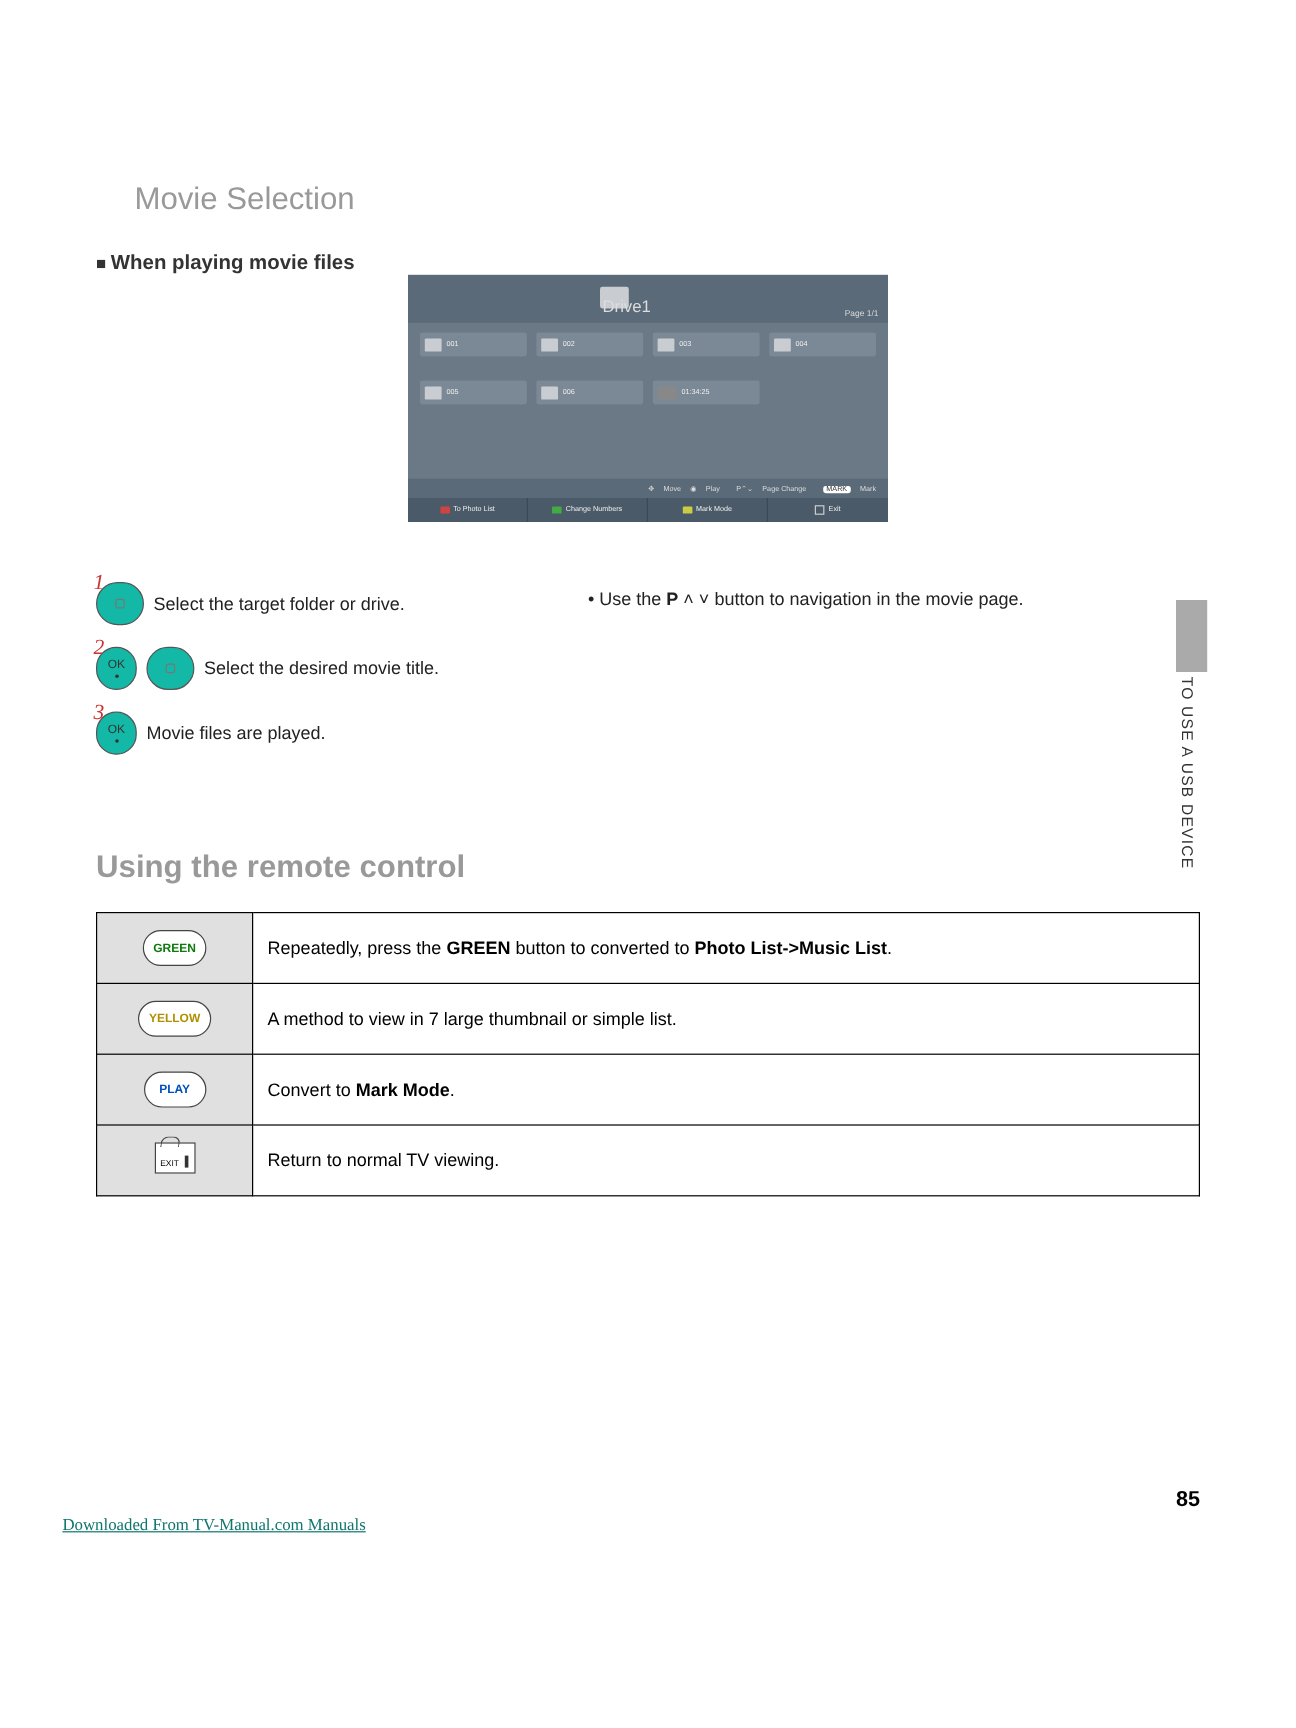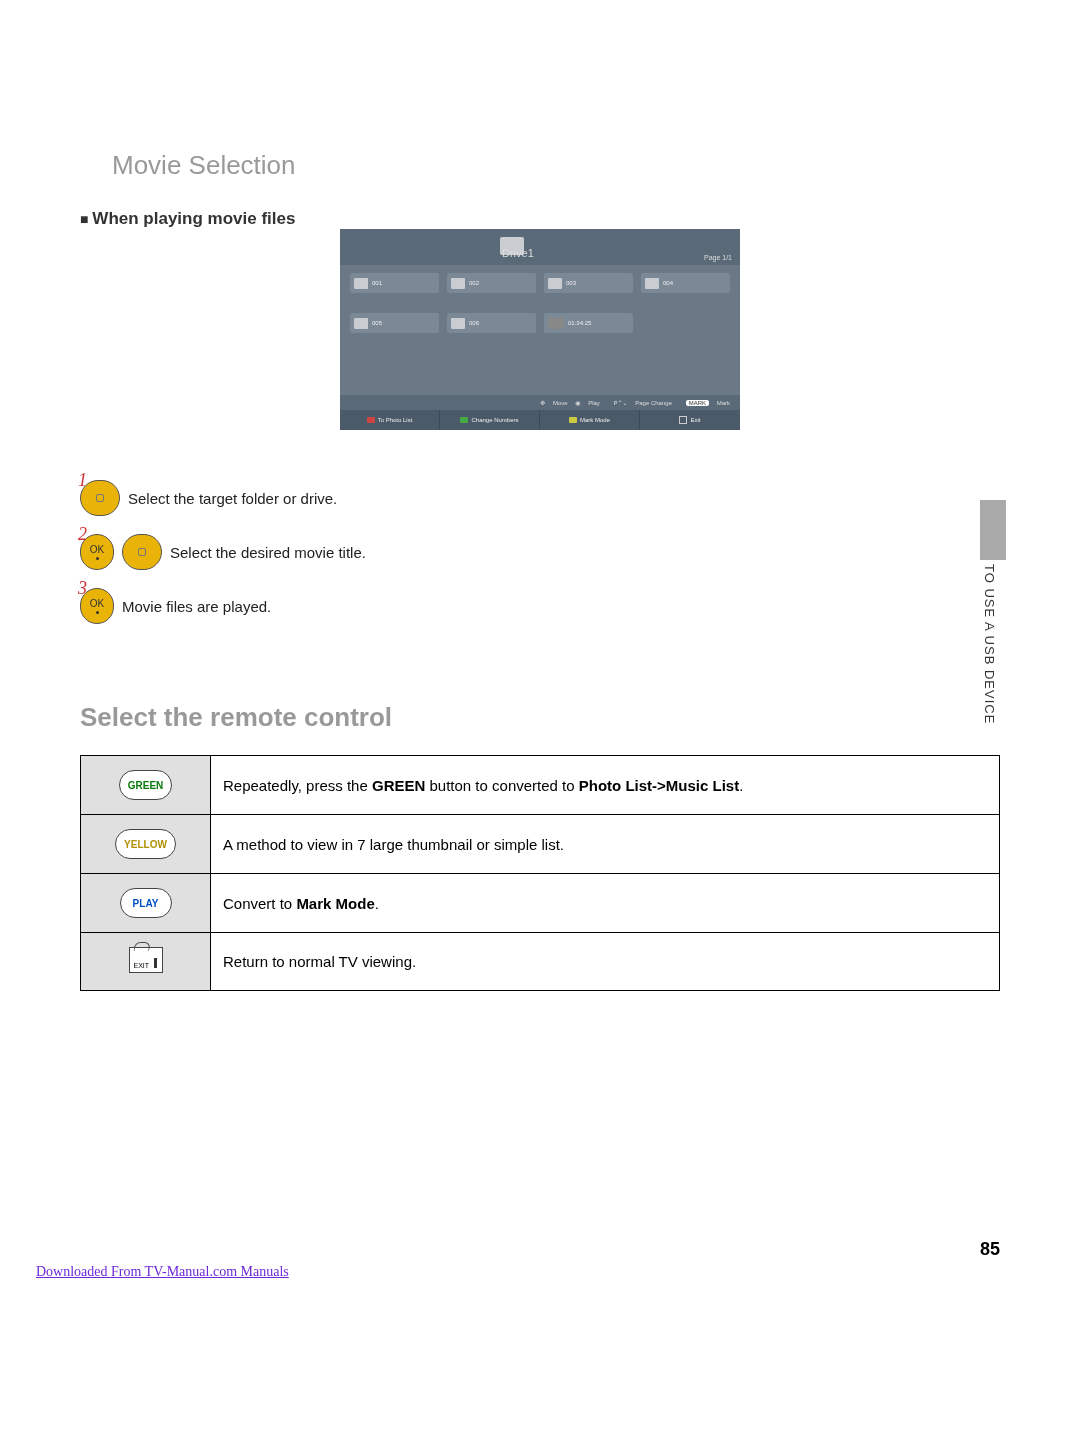--- a/index.html
+++ b/index.html
@@ -57,21 +57,21 @@
   .screen-sub {
     display: flex;
     align-items: center;
     padding: 4px 10px 6px 160px;
     position: relative;
   }
   .screen-sub .folder-big {
     width: 24px; height: 18px; background: #c9ccd0; border-radius: 2px;
     margin-right: 6px;
   }
-  .screen-sub .drive { font-size: 11px; color:#ddd; margin-top:14px; margin-left:-28px;text-align:center;}
+  .screen-sub .drive { font-size: 14px; color:#ddd; margin-top:14px; margin-left:-28px;text-align:center;}
   .screen-sub .pg { position: absolute; right: 8px; bottom: 4px; font-size: 7px; color:#ddd;}
   .grid {
     display: grid;
     grid-template-columns: repeat(4, 1fr);
     gap: 8px;
     padding: 8px 10px 50px 10px;
     background: #6b7986;
     min-height: 130px;
   }
   .gitem {
@@ -146,21 +146,21 @@
   }
   .btn-oval {
     border: 1.5px solid #555;
     border-radius: 18px;
     padding: 6px 8px;
     display: flex;
     align-items: center;
     justify-content: center;
     min-width: 34px;
     height: 36px;
-    background: #eab308;
+    background: #14b8a6;
     font-size: 10px;
     color:#333;
   }
   .btn-oval.ok { flex-direction: column; line-height: 1; }
   .btn-oval.ok .dot { width:3px;height:3px;background:#333;border-radius:50%; margin-top:2px;}
   .nav-cross {
     position: relative;
     width: 22px; height: 22px;
   }
   .nav-cross .c { position:absolute; inset:0; display:flex;align-items:center;justify-content:center;}
@@ -268,23 +268,23 @@
   
   .page-num {
     position: absolute;
     right: 80px;
     bottom: 180px;
     font-size: 18px;
     font-weight: bold;
   }
   .dl-link {
     position: absolute;
-    left: 36px;
+    left: 52px;
     bottom: 160px;
-    color: #6d28d9;
+    color: #0f766e;
     font-size: 14px;
     text-decoration: underline;
     font-family: "Times New Roman", serif;
   }
 </style>
 </head>
 <body>
 
 <div class="page">
 
@@ -383,23 +383,26 @@
       </div>
       <div class="step">
         <span class="step-num">3</span>
         <div class="btn-oval ok">
             <span>OK</span>
             <span class="dot"></span>
           </div>
         <span class="step-text">Movie files are played.</span>
       </div>
     </div>
+    <div class="note-box">
+      <span>• Use the </span><b class="pcaret"><span>P</span></b> ˄ ˅<span> button to navigation in the movie page.</span>
+    </div>
   </div>
 
-  <h1 class="section-title2">Select the remote control</h1>
+  <h1 class="section-title2">Using the remote control</h1>
 
   <table class="remote">
     <tbody>
         <tr>
       <td class="bcell"><span class="oval-btn green">GREEN</span></td>
       <td>
         <span>Repeatedly, press the </span><b>GREEN</b><span> button to converted to </span><b>Photo List-&gt;Music List</b><span>.</span>
       </td>
     </tr>
     <tr>

